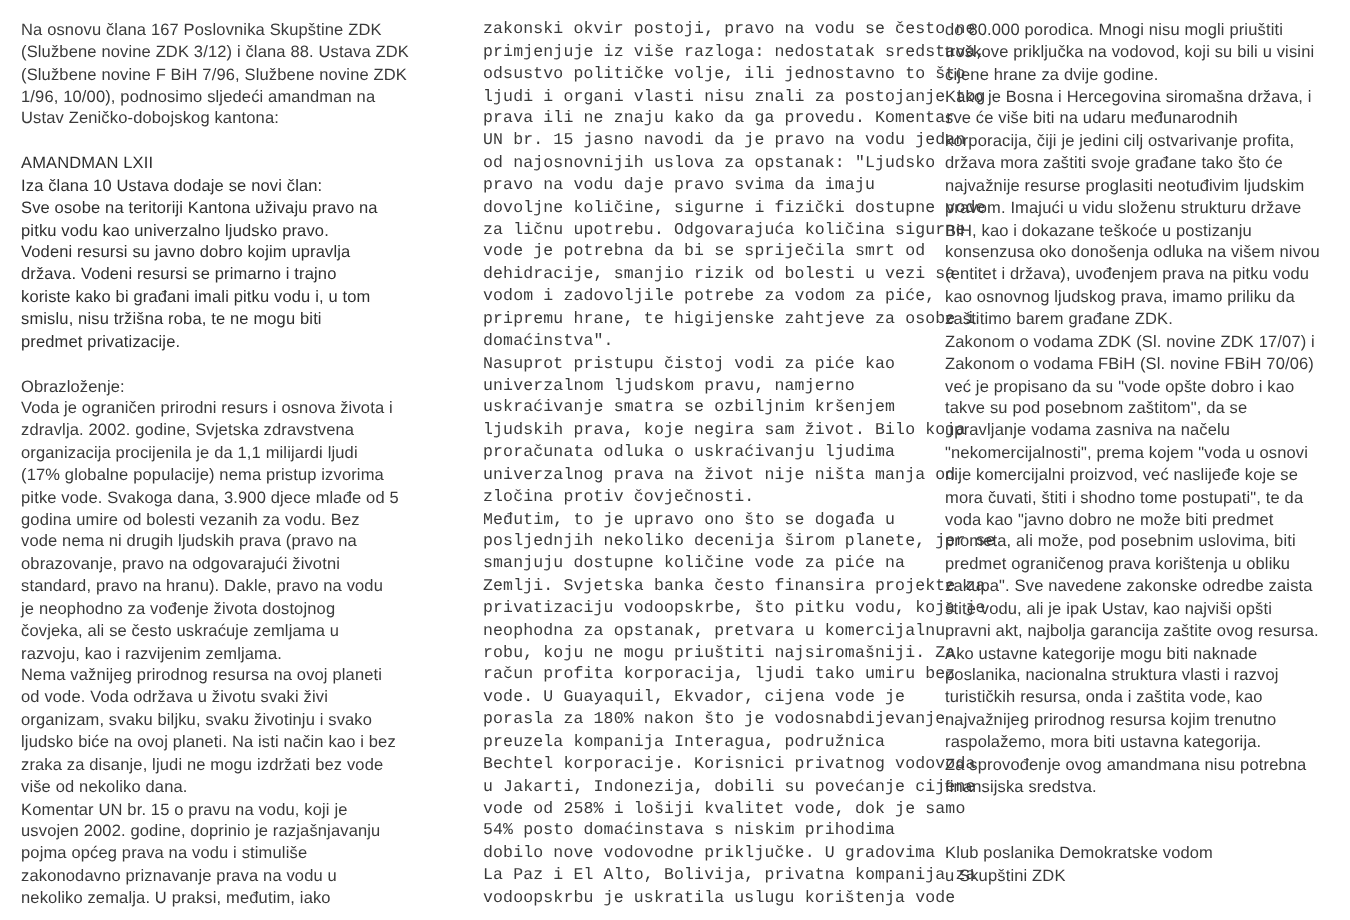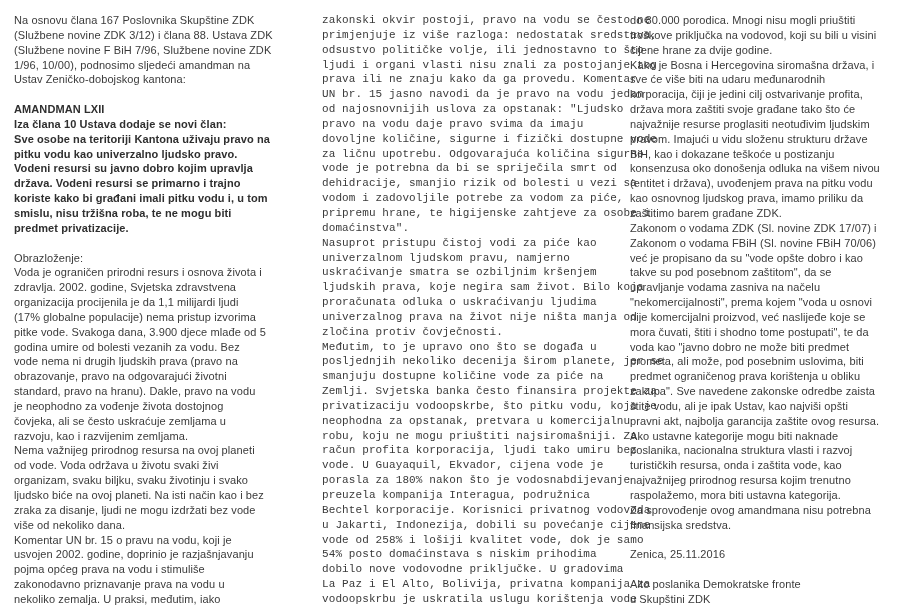--- a/index.html
+++ b/index.html
@@ -19,21 +19,21 @@
     font-size: 11px;
     line-height: 14.85px;
     color: #3a3a3a;
     letter-spacing: 0.1px;
     white-space: pre;
   }
   .col-1 { width: 296px; }
   .col-2 { width: 296px; font-family: Liberation Mono, monospace; }
   .col-3 { width: 262px; }
   .para { margin: 0; }
-  .para.bold { font-weight: bold; color: #2f2f2f; }
+  .para.bold { font-weight: normal; color: #2f2f2f; }
   .spacer { height: 14.85px; }
 </style>
 </head>
 <body>
 
 <div class="page">
   <div class="col col-1"><p class="para">Na osnovu člana 167 Poslovnika Skupštine ZDK
 (Službene novine ZDK 3/12) i člana 88. Ustava ZDK
 (Službene novine F BiH 7/96, Službene novine ZDK
 1/96, 10/00), podnosimo sljedeći amandman na
@@ -133,15 +133,15 @@
 predmet ograničenog prava korištenja u obliku
 zakupa". Sve navedene zakonske odredbe zaista
 štite vodu, ali je ipak Ustav, kao najviši opšti
 pravni akt, najbolja garancija zaštite ovog resursa.
 Ako ustavne kategorije mogu biti naknade
 poslanika, nacionalna struktura vlasti i razvoj
 turističkih resursa, onda i zaštita vode, kao
 najvažnijeg prirodnog resursa kojim trenutno
 raspolažemo, mora biti ustavna kategorija.
 Za sprovođenje ovog amandmana nisu potrebna
-finansijska sredstva.</p><div class="spacer"></div><p class="para">Zenica, 25.11.2016</p><div class="spacer"></div><p class="para">Alto poslanika Demokratske fronte
+finansijska sredstva.</p><div class="spacer"></div><div class="spacer"></div><p class="para">Klub poslanika Demokratske vodom
 u Skupštini ZDK</p></div>
 </div>
 
 </body></html>

